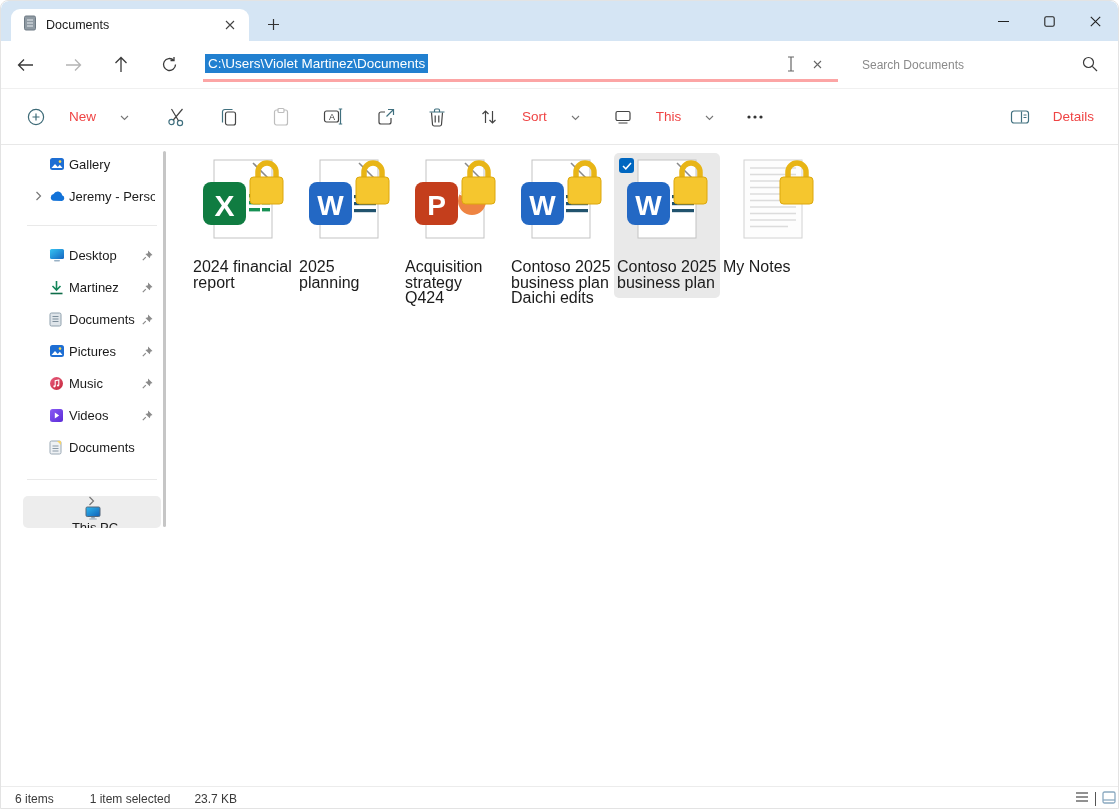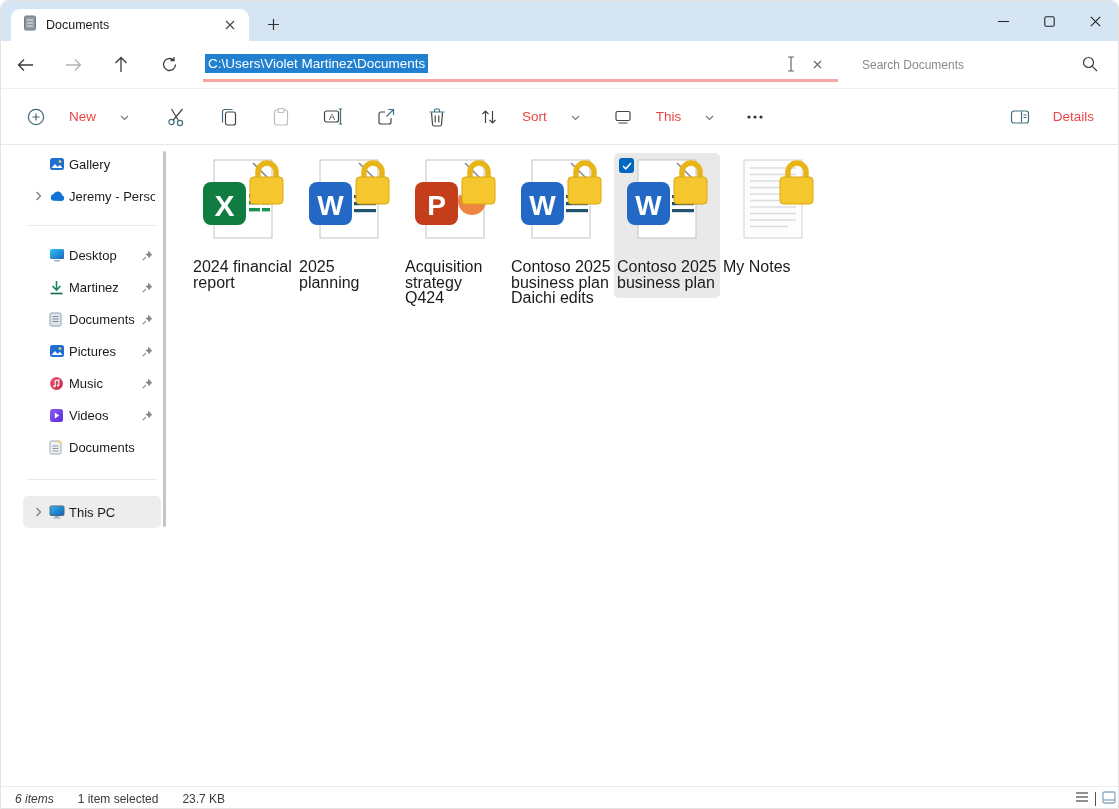--- a/index.html
+++ b/index.html
@@ -53,35 +53,35 @@
   .bodyarea { position:absolute; left:16px; top:144px; width:100%; height:641px; display:flex; background:#fff; }
   .sidebar { position:relative; width:150px; padding-top:3px; flex:none; }
   .sb-row { height:32px; display:flex; align-items:center; padding:0 6px 0 12px; margin:0 6px; border-radius:5px; font-size:13px; }
   .sb-chev { width:14px; flex:none; display:flex; align-items:center; }
   .sb-nochev { width:14px; flex:none; }
   .sb-ico { width:20px; flex:none; display:flex; align-items:center; }
   .sb-label { flex:1; white-space:nowrap; overflow:hidden; }
   .sb-pin { width:14px; flex:none; display:flex; align-items:center; }
   .sb-sep { height:1px; background:#e9e9e9; margin:13px 10px; }
   .sb-sep.big { margin:16px 10px; }
-  .sb-row.active { background:#ededed; }
+  .sb-row.active { background:#ededed;flex-direction:column; }
   .sb-scroll { position:absolute; right:1px; top:6px; width:3px; height:376px; background:#c6c6c6; border-radius:2px; }
   
   .content { flex:1; padding:8px 0 0 23px; }
   .grid { display:flex; align-items:flex-start; }
   .tile { width:106px; padding:4px 0 8px; border-radius:5px; position:relative; }
   .tile.selected { background:#e9e9e9; }
   .tile-icon { position:relative; width:106px; height:92px; }
   .tile-label { margin-top:10px; text-align:left; font-size:16px; line-height:15.5px; padding:0 3px; }
   .checkbox { position:absolute; left:5px; top:5px; width:15px; height:15px; background:#0067c0;
     border-radius:3px; display:flex; align-items:center; justify-content:center; }
   
   .statusbar { position:absolute; left:0; top:785px; width:100%; height:24px; background:#fff;
     border-top:1px solid #ececec; display:flex; align-items:center; padding-left:14px; font-size:12px; color:#3a3a3a; }
-  .st-count { margin-right:24px;font-style:italic; }
+  .st-count { margin-right:36px; }
   .st-sel { margin-right:24px; }
   .st-right { margin-left:auto; display:flex; align-items:center; gap:6px; padding-right:2px; }
   .st-sep { width:1px; height:14px; background:#555; }
 </style>
 </head>
 <body>
 
 <div class="window">
 
   <div class="titlebar">

